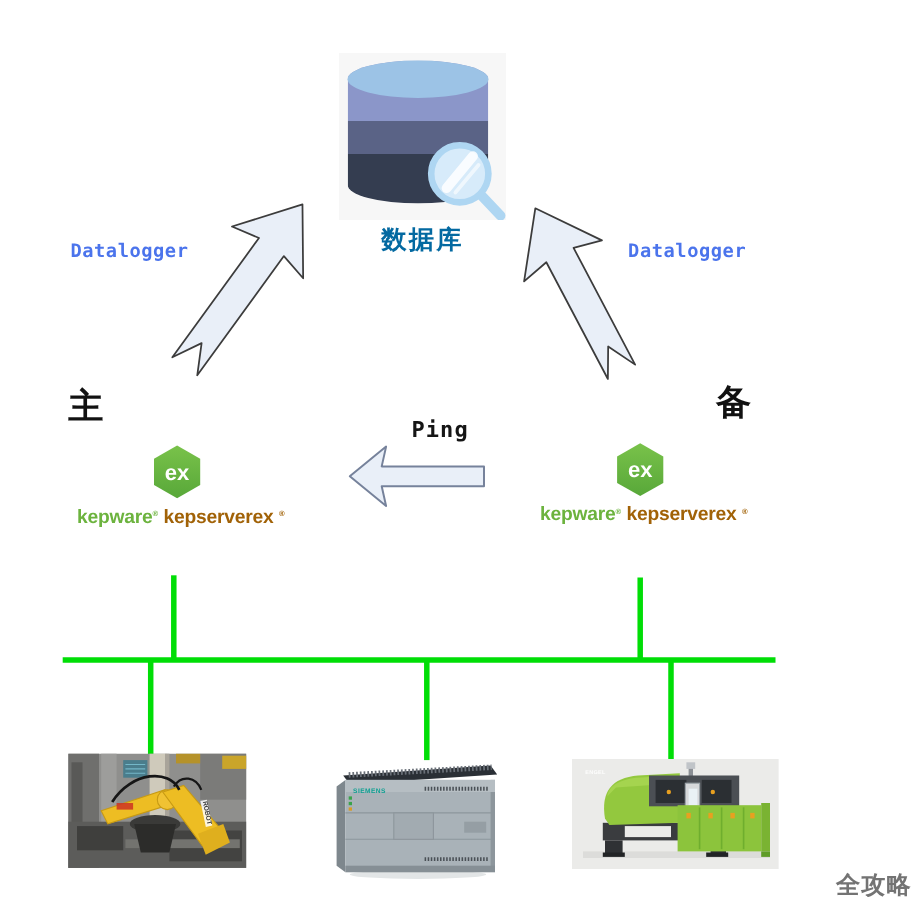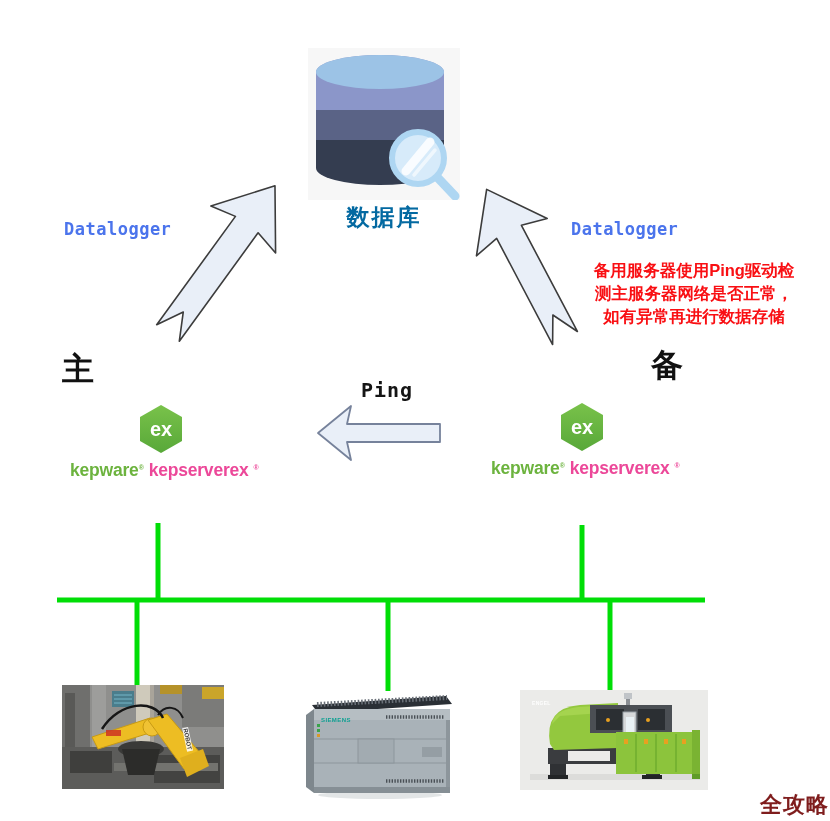--- a/index.html
+++ b/index.html
@@ -21,31 +21,31 @@
   }
   .db-label{
     width:152px;text-align:center;font-size:23px;font-weight:bold;color:#0369a1;
     letter-spacing:2px;
   }
   .role-label{font-size:32px;font-weight:bold;color:#111;}
   .note{
     width:224px;text-align:center;font-size:16.5px;font-weight:bold;
     color:#f90f13;line-height:23px;white-space:nowrap;
   }
-  .watermark{font-size:22px;font-weight:bold;color:#7f1d1d;letter-spacing:1px;}
+  .watermark{font-size:22px;font-weight:bold;color:#737373;letter-spacing:1px;}
 
   
   .kepware{width:182px;text-align:center;}
   .kepware .hex{margin:0 auto 6px auto;}
   .kepware .word{
     font-size:17.5px;font-weight:bold;letter-spacing:-.2px;white-space:nowrap;
     line-height:16px;
   }
   .kepware .brand{color:#6cb33e;margin-top:36px;}
-  .kepware .product{color:#ec4899;margin-left:5px;text-align:right;}
+  .kepware .product{color:#a16207;margin-left:5px;text-align:right;}
   .kepware sup{font-size:7px;vertical-align:6px;color:inherit;}
 
   
   .micro{position:absolute;font-weight:bold;z-index:4;}
   .siemens-label{font-size:6px;color:#0fa092;letter-spacing:.4px;}
   .engel-label{font-size:5px;color:rgba(255,255,255,.92);letter-spacing:.3px;}
   .robot-label{
     font-size:6px;color:#3a3a3a;background:rgba(255,255,255,.85);
     padding:0 1px;transform:rotate(78deg);transform-origin:left top;
   }
@@ -98,30 +98,25 @@
       <path d="M 98 123 L 122 94" stroke="rgba(255,255,255,.85)" stroke-width="9" stroke-linecap="round" fill="none"></path>
       <path d="M 106 127 L 127 102" stroke="rgba(255,255,255,.6)" stroke-width="3.5" stroke-linecap="round" fill="none"></path>
     </g>
   </svg>
 
   <div class="abs z3 db-label" style="left:308px;top:202px;">数据库</div>
 
   <div class="abs z3 flow-label" style="left:64px;top:219px;">Datalogger</div>
   <div class="abs z3 flow-label" style="left:571px;top:219px;">Datalogger</div>
 
-  <div class="abs z3 note" style="left:582px;top:259px;">
-    <span>备用服务器使用Ping驱动检</span><br>
-    <span>测主服务器网络是否正常，</span><br>
-    <span>如有异常再进行数据存储</span>
-  </div>
 
   <div class="abs z3 role-label" style="left:62px;top:348px;">主</div>
   <div class="abs z3 role-label" style="left:651px;top:344px;">备</div>
 
-  <div class="abs z3 ping-label" style="left:361px;top:378px;">Ping</div>
+  <div class="abs z3 ping-label" style="left:374px;top:378px;">Ping</div>
 
   <div class="abs z3 kepware" style="left:70px;top:404px;">
     <svg class="hex" width="46" height="50" viewBox="0 0 46 50">
       <defs>
         <linearGradient id="hexg1" x1="0" y1="0" x2="0" y2="1">
           <stop offset="0" stop-color="#79c24a"></stop>
             <stop offset="1" stop-color="#58a839"></stop>
         </linearGradient>
       </defs>
       <polygon points="23,1 44,13 44,37 23,49 2,37 2,13" fill="url(#hexg1)"></polygon>

